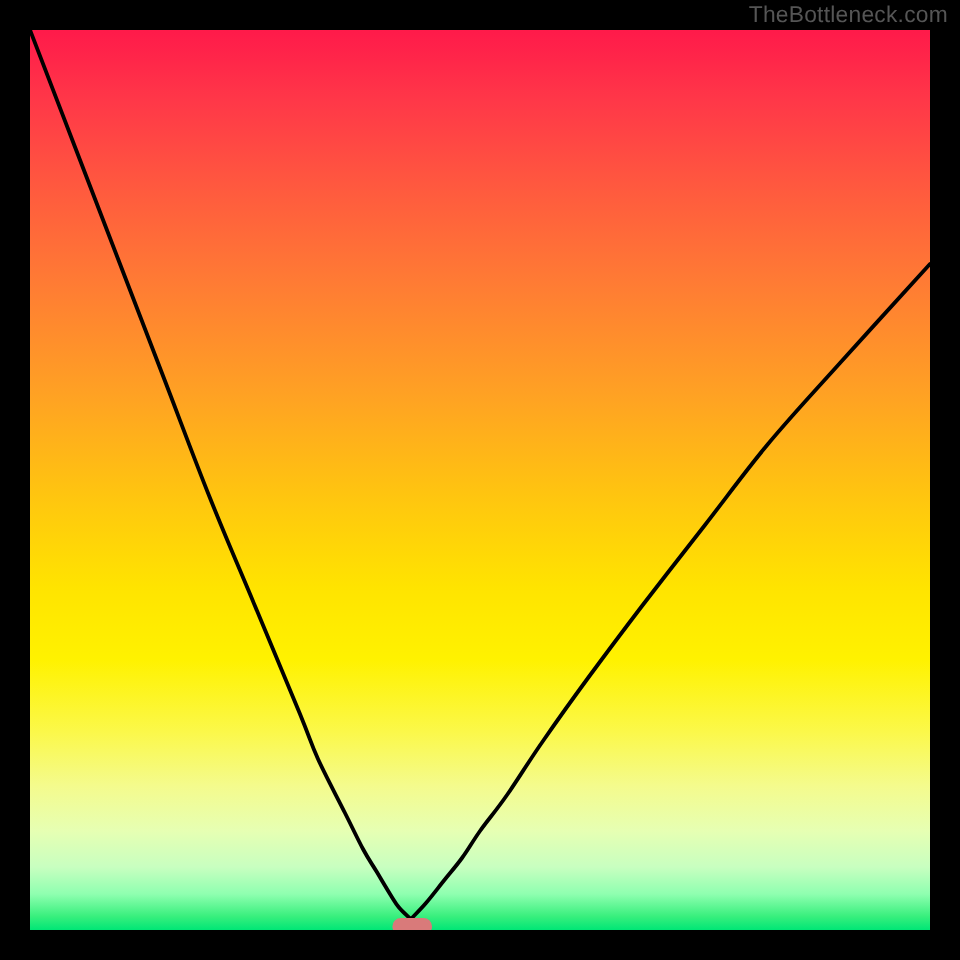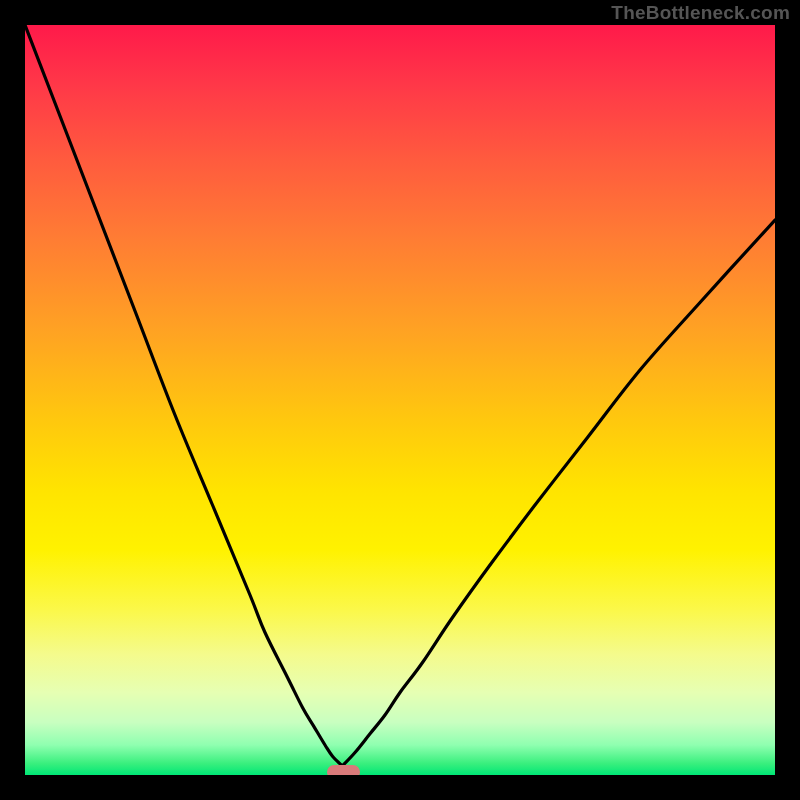--- a/index.html
+++ b/index.html
@@ -57,21 +57,21 @@
     position: absolute;
     border-radius: 7px;
     background: #d97a7a;
   }
   .watermark {
     position: absolute;
     top: 2px;
     right: 10px;
     color: #555;
     font-size: 19px;
-    font-weight: 700;
+    font-weight: 400;
     letter-spacing: 0.2px;
     user-select: none;
   }
 </style>
 </head>
 <body>
 
 <div class="frame">
 
   <div class="watermark">TheBottleneck.com</div>

